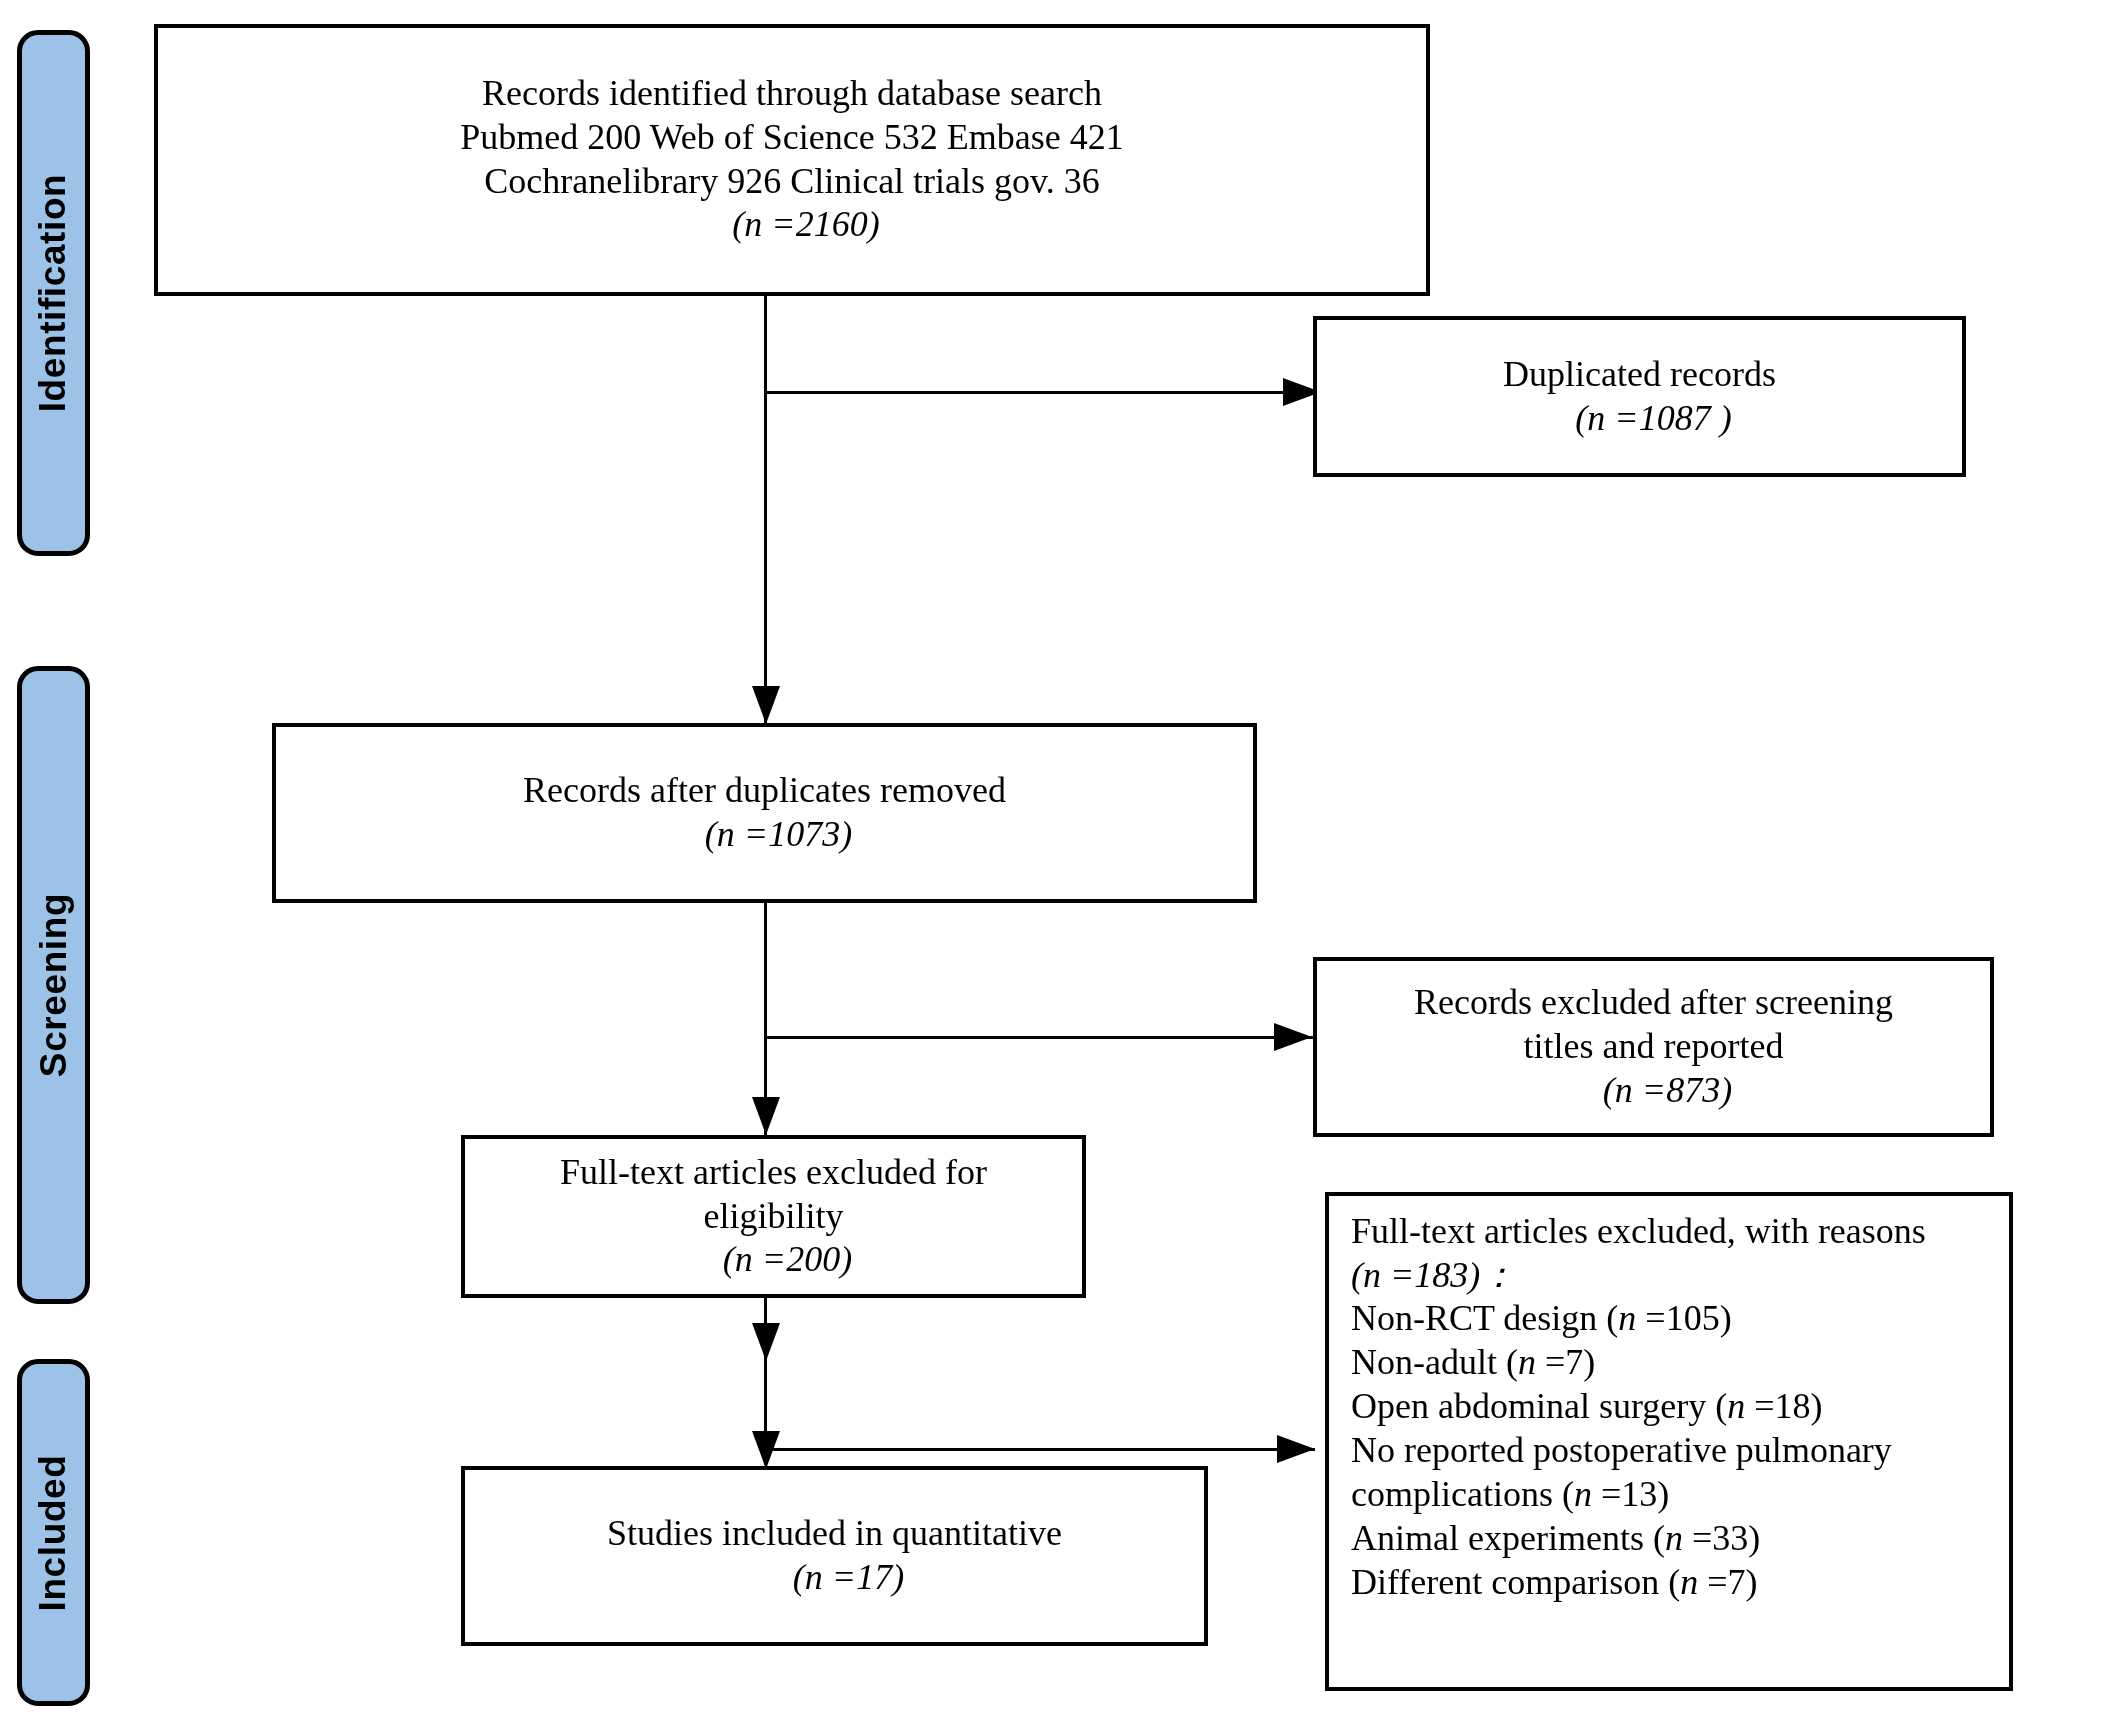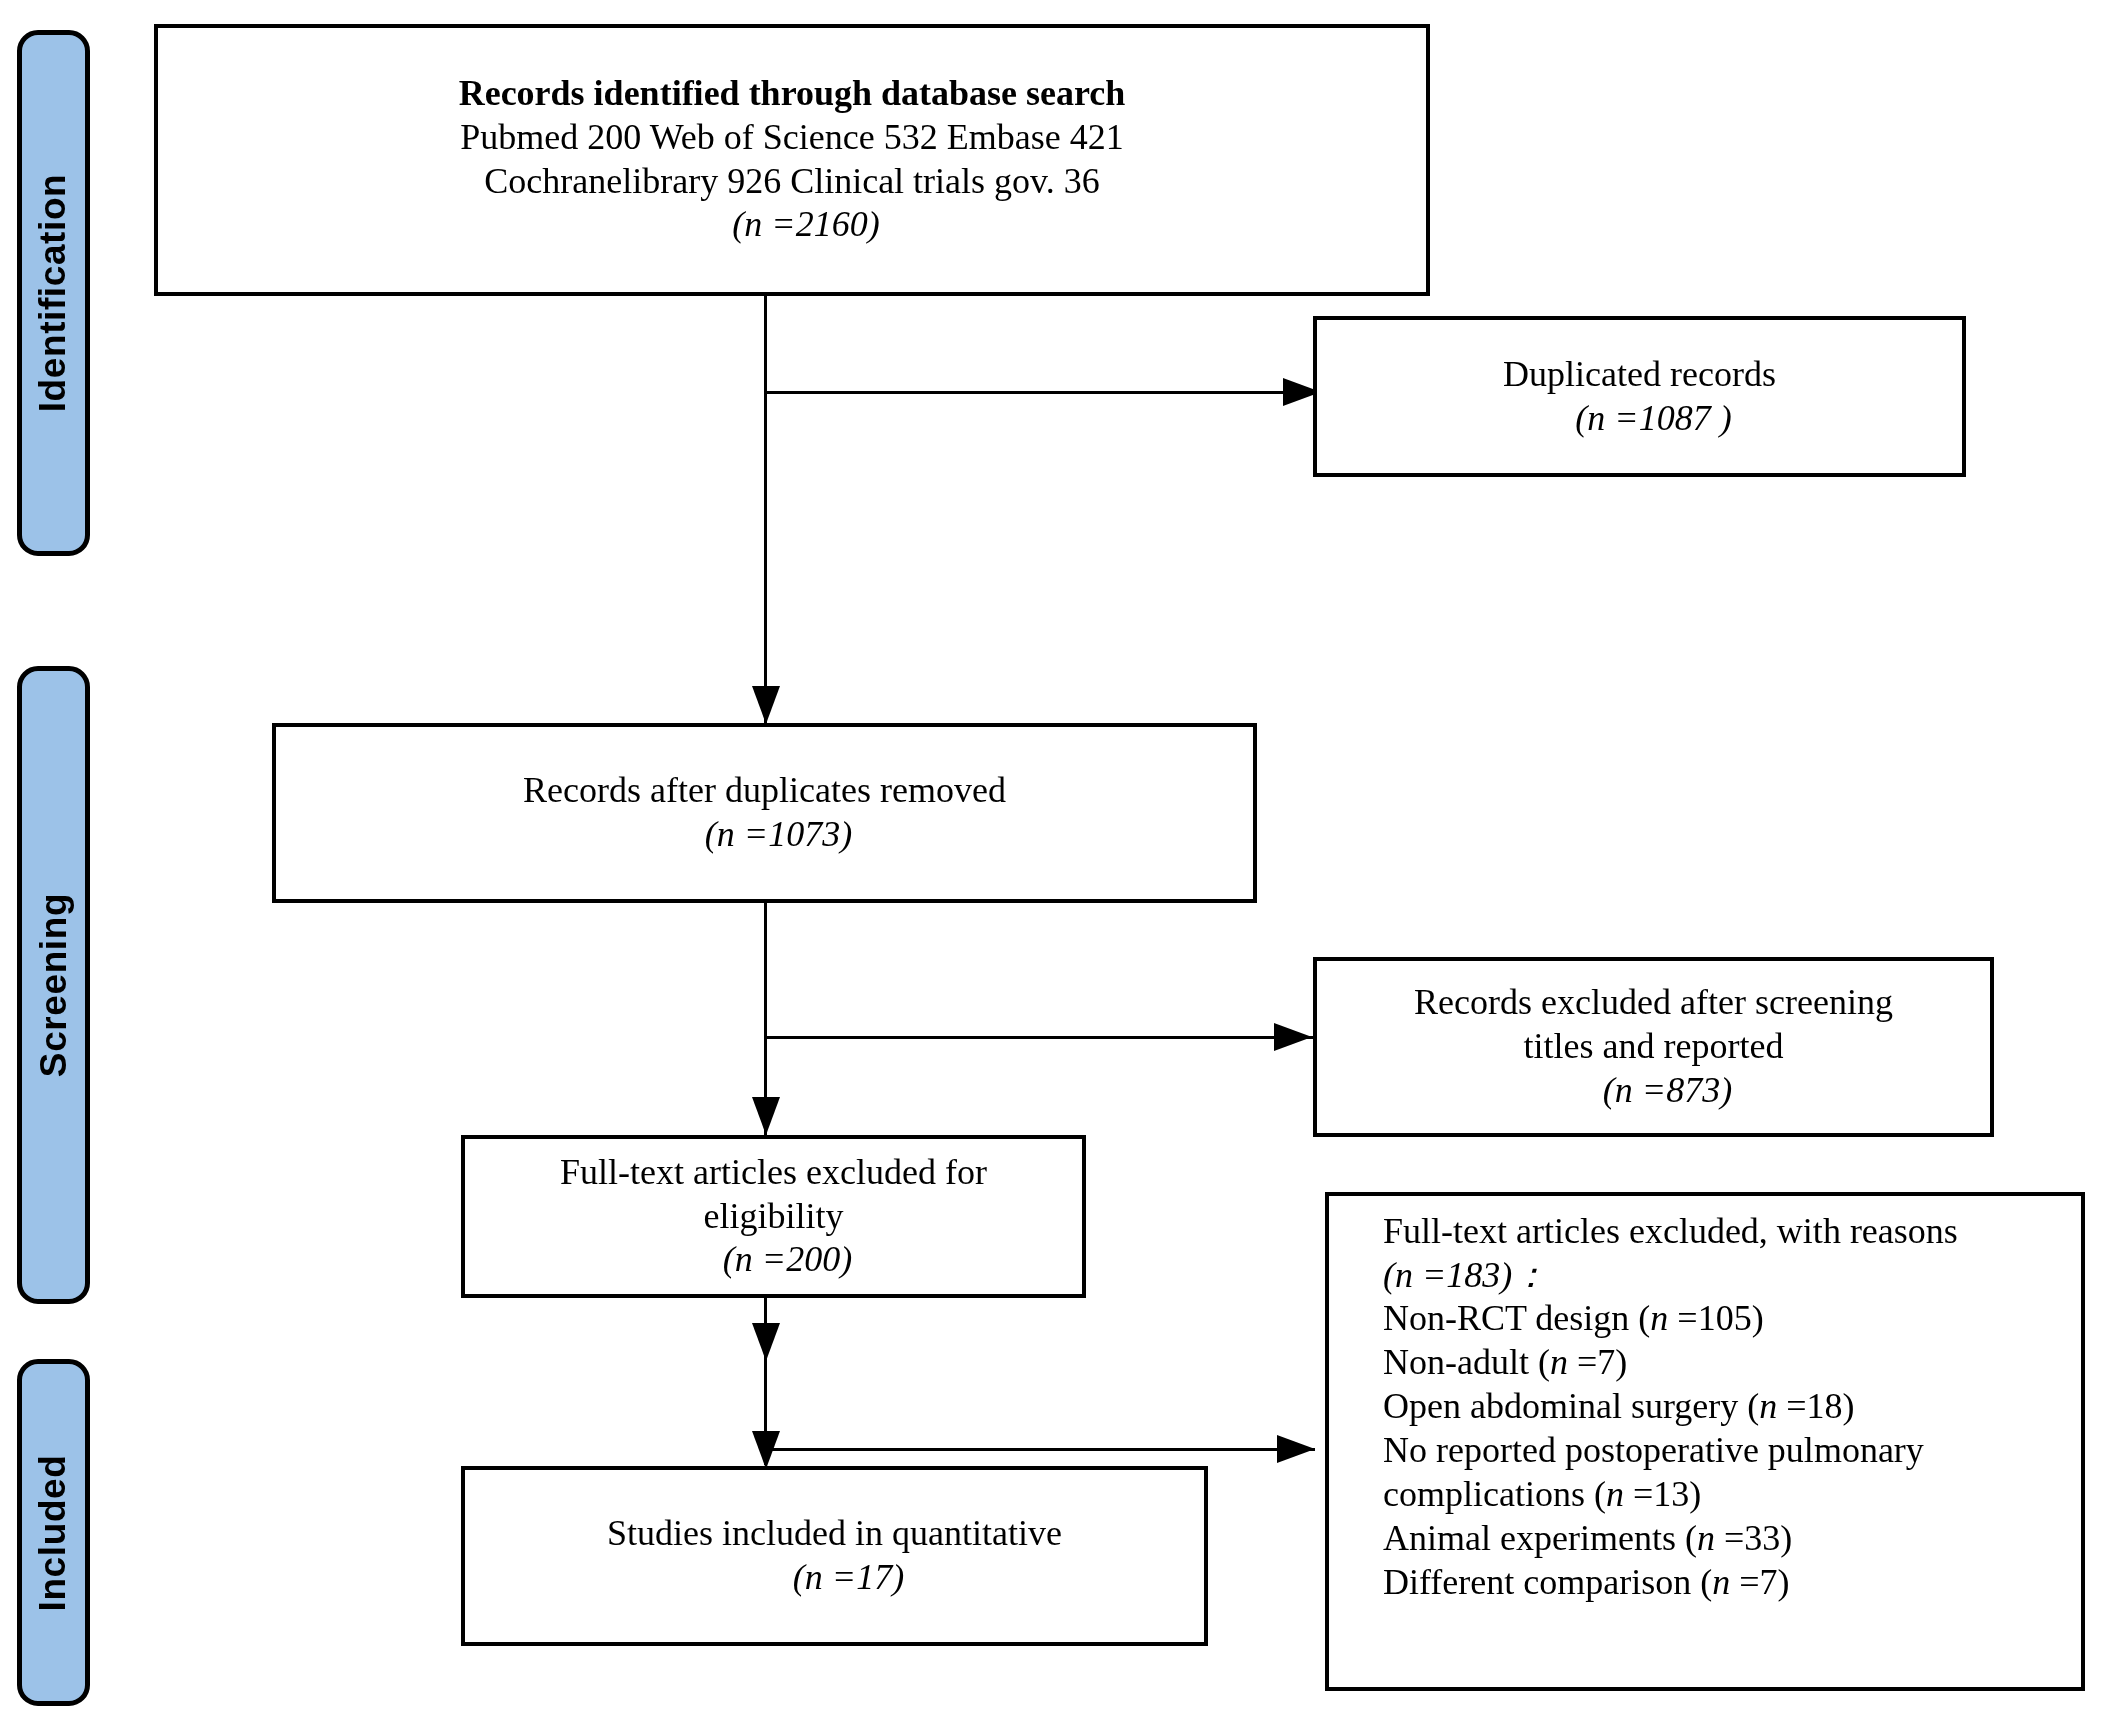--- a/index.html
+++ b/index.html
@@ -58,21 +58,21 @@
   }
   .box.align-left {
     align-items: flex-start;
     justify-content: flex-start;
   }
   .box.align-left .ln {
     text-align: left;
     padding-left: 22px;
     font-size: 36px;
   }
-  .bold-title { font-weight: bold; }
+  .bold-title { font-weight: normal; }
   .ital { font-style: italic; padding-left: 28px; }
 
   
   .vline {
     position: absolute;
     background: #000000;
     width: 3.1px;
   }
   .hline {
     position: absolute;
@@ -154,21 +154,21 @@
     <span class="ln">Full-text articles excluded for</span>
     <span class="ln">eligibility</span>
     <span class="ln ital">(<i>n</i> =200)</span>
   </div>
 
   <div class="vline" style="left:764px; top:1298px; height:167px;"></div>
   <div class="hline" style="left:764px; top:1448px; width:551px;"></div>
   <div class="arrow-right" style="left:1277px; top:1435px;"></div>
   <div class="arrow-down" style="left:752px; top:1431px;"></div>
 
-  <div class="box align-left" style="left:1325px; top:1192px; width:760px; height:499px; padding-top:13.6px;padding-left:32px;">
+  <div class="box align-left" style="left:1325px; top:1192px; width:688px; height:499px; padding-top:13.6px;">
     <span class="ln">Full-text articles excluded, with reasons</span>
     <span class="ln ital">(<i>n</i> =183)：</span>
     <span class="ln">Non-RCT design (<i>n</i> =105)</span>
     <span class="ln">Non-adult (<i>n</i> =7)</span>
     <span class="ln">Open abdominal surgery (<i>n</i> =18)</span>
     <span class="ln">No reported postoperative pulmonary</span>
     <span class="ln">complications (<i>n</i> =13)</span>
     <span class="ln">Animal experiments (<i>n</i> =33)</span>
     <span class="ln">Different comparison (<i>n</i> =7)</span>
   </div>

